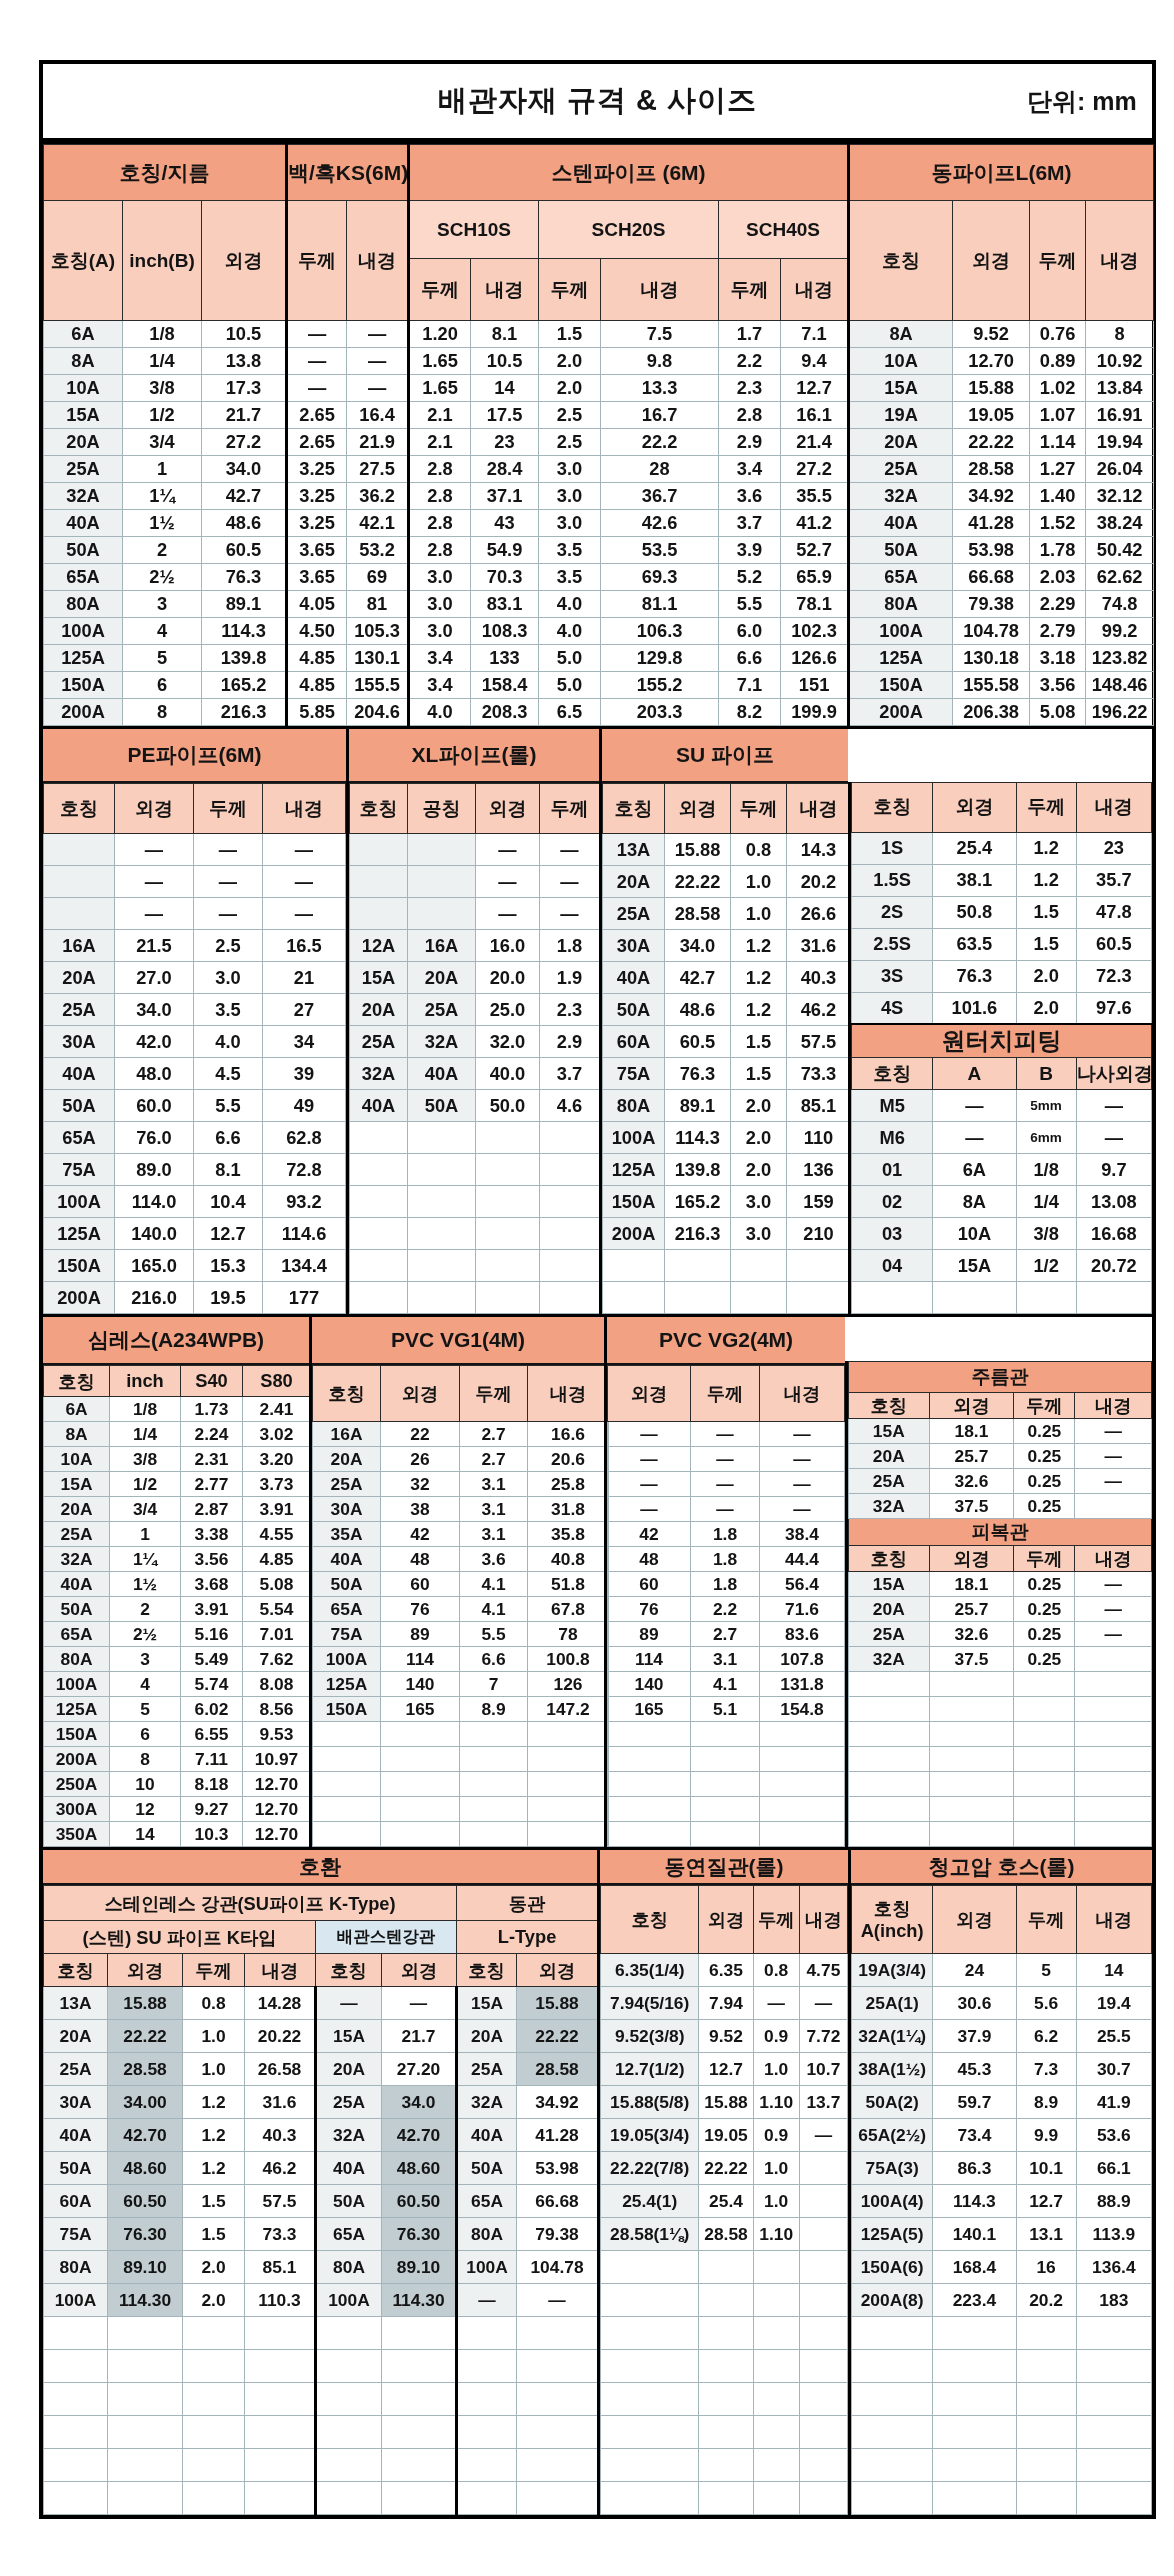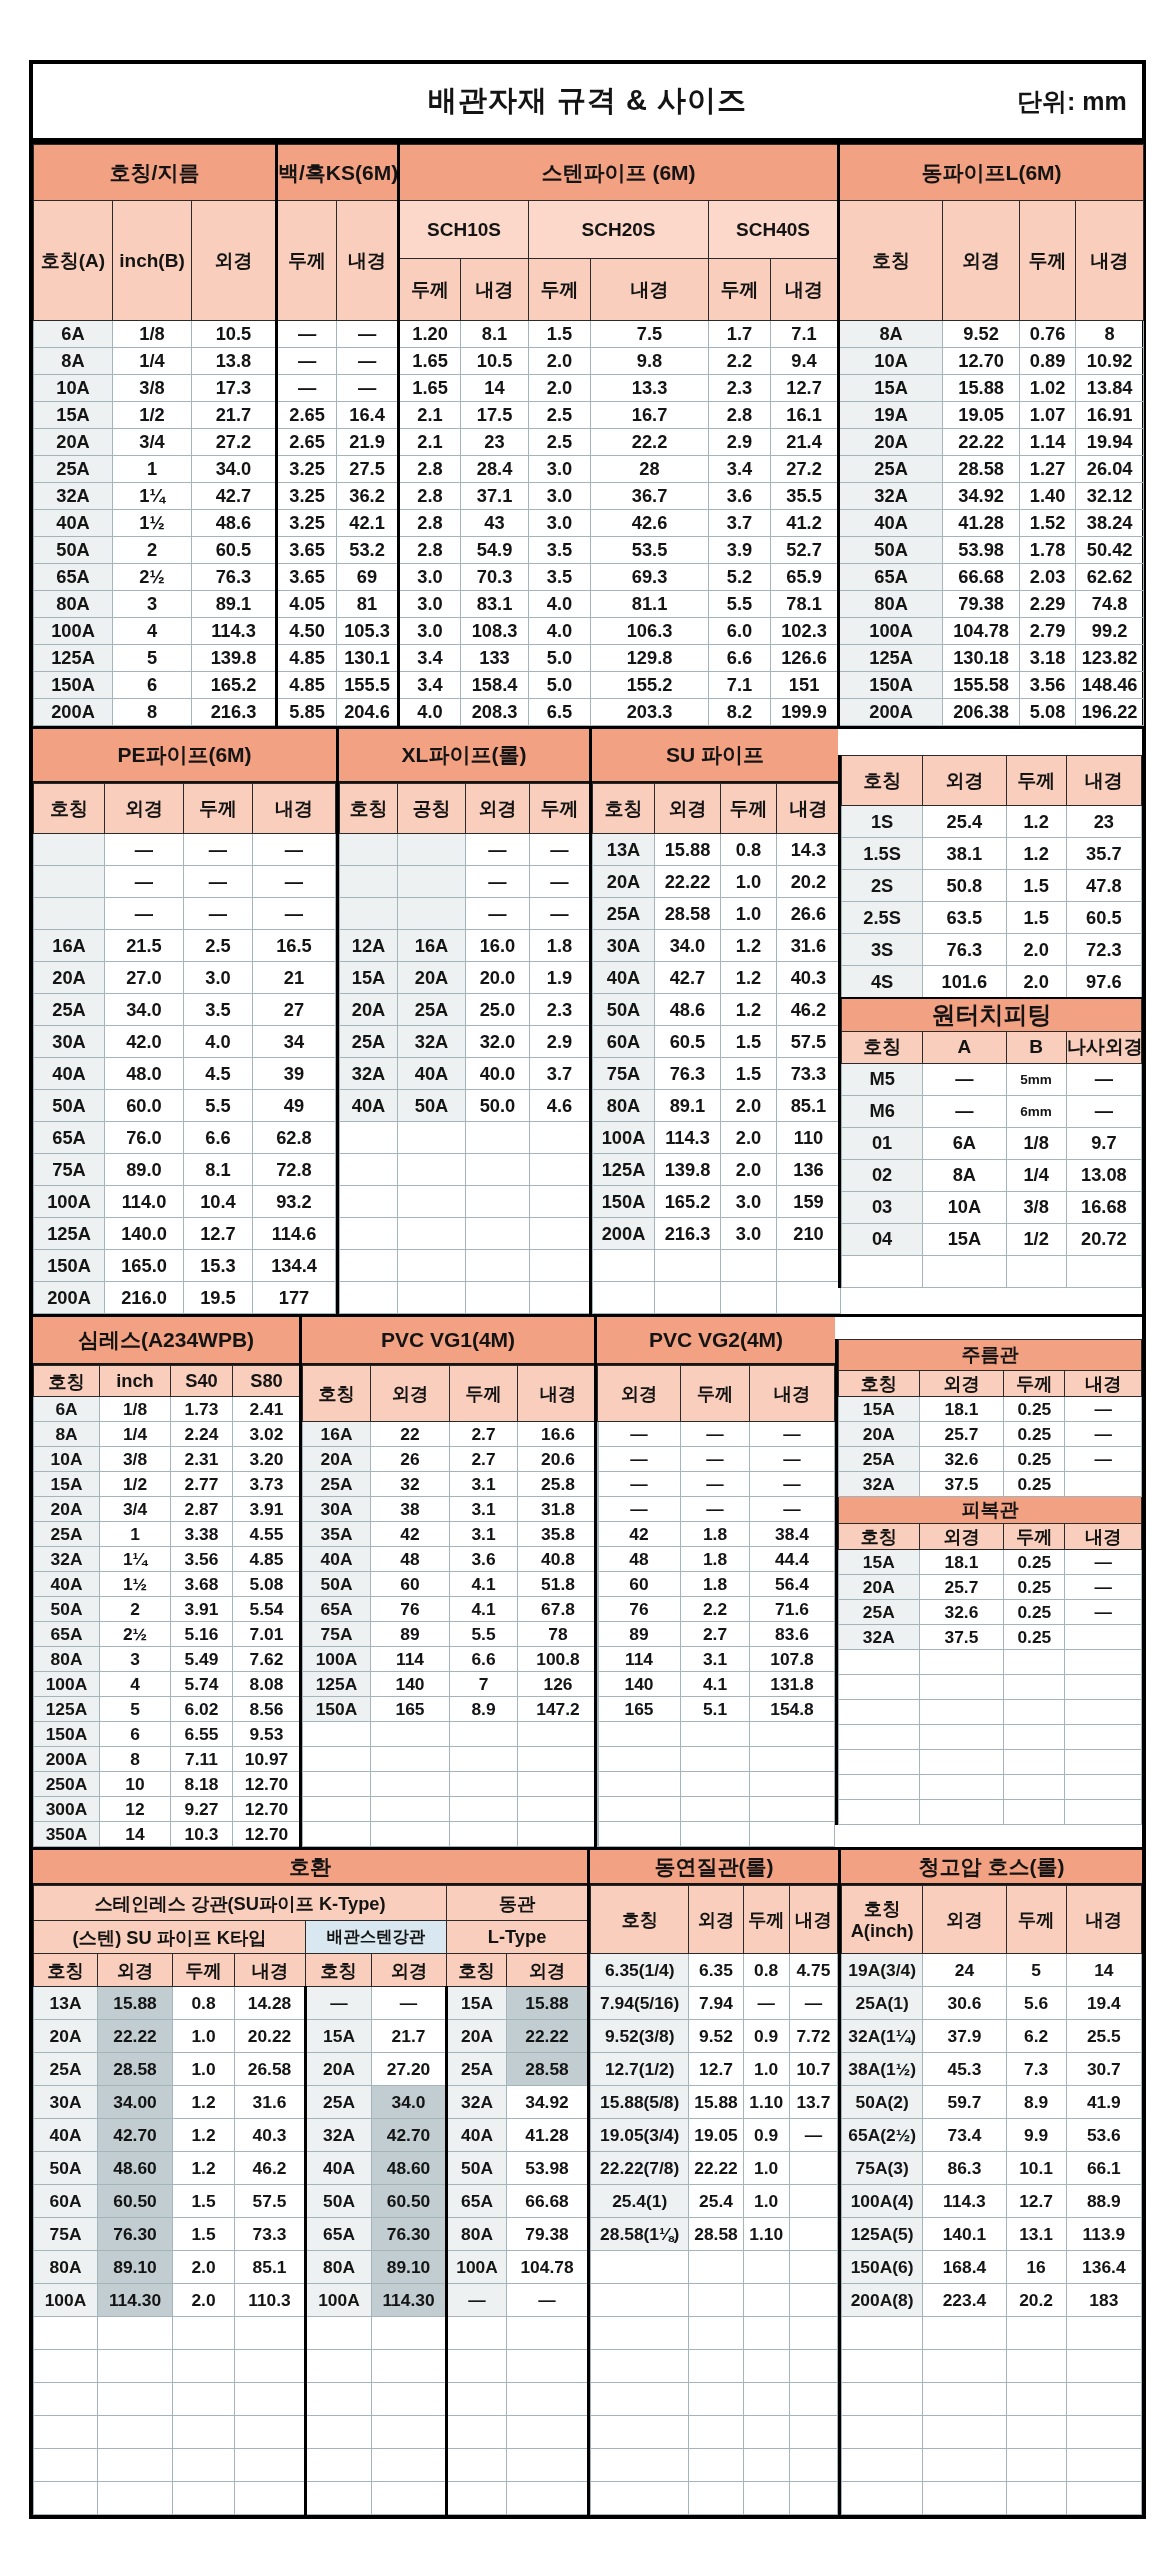--- a/index.html
+++ b/index.html
@@ -1,24 +1,24 @@
 <!DOCTYPE html>
 <html><head>
 <meta charset="utf-8">
 <style>
   *{box-sizing:border-box;margin:0;padding:0}
   html,body{background:#fff}
   body{width:1175px;height:2576px;position:relative;font-family:"Liberation Sans",sans-serif;color:#141414;overflow:hidden}
-  .sheet{position:absolute;left:29px;top:60px;width:1117px;border:4.8px solid #000;background:#fff}
+  .sheet{position:absolute;left:39px;top:60px;width:1117px;border:4.8px solid #000;background:#fff}
   .titlebar{height:77px;border-bottom:3.9px solid #000;position:relative;display:flex;align-items:center}
   .title{position:absolute;left:0;right:0;text-align:center;font-size:29px;font-weight:bold;letter-spacing:1px}
   .unit{position:absolute;right:15.4px;font-size:25px;font-weight:bold}
   .section{border-top:3.9px solid #000}
   .section:first-of-type{border-top:none}
-  .prow{display:flex;align-items:center}
+  .prow{display:flex;align-items:flex-end}
   .panel{border-left:3.9px solid #000;flex:0 0 auto}
   .panel:first-child{border-left:none}
   .panel.grow{flex:1 1 auto}
   .phdr{background:#F3A183;border-bottom:2.9px solid #141414;display:flex;align-items:center;justify-content:center;font-weight:bold;font-size:21px}
   .s2h{height:54px}.s3h{height:48px}.s4h{height:35px}
   table{border-collapse:collapse;table-layout:fixed;width:100%}
   th,td{border:1.9px solid #A3B5BA;text-align:center;vertical-align:middle;font-weight:bold;overflow:hidden;white-space:nowrap;font-size:18.3px;padding:0}
   th{border-color:#2a2a2a}
   .hdr{background:#F3A183;font-size:21px}
   .sub{background:#FBD8CA;font-size:19px}

